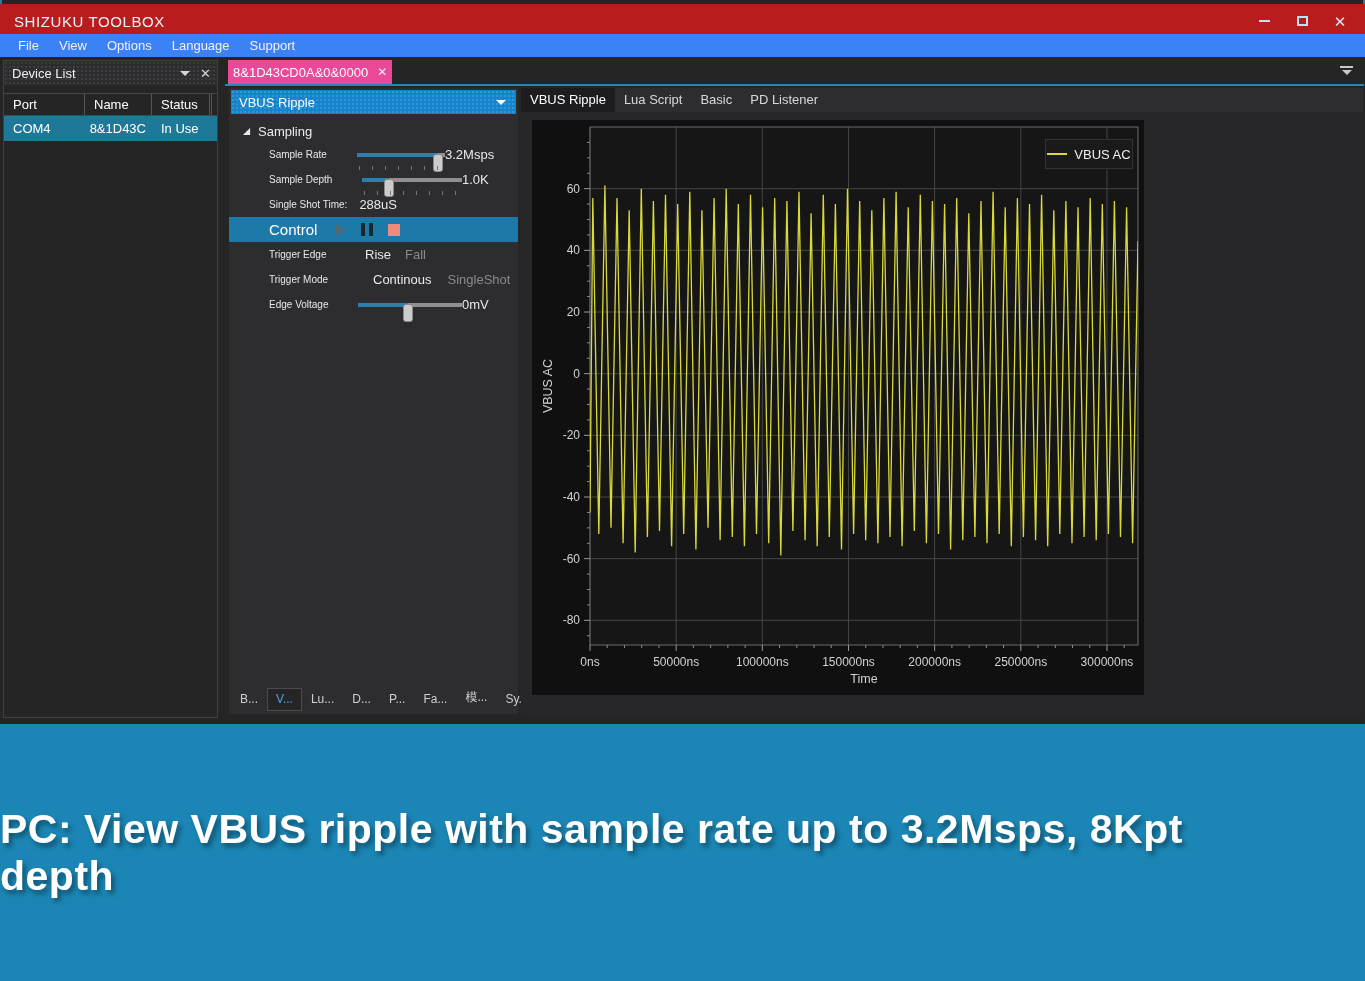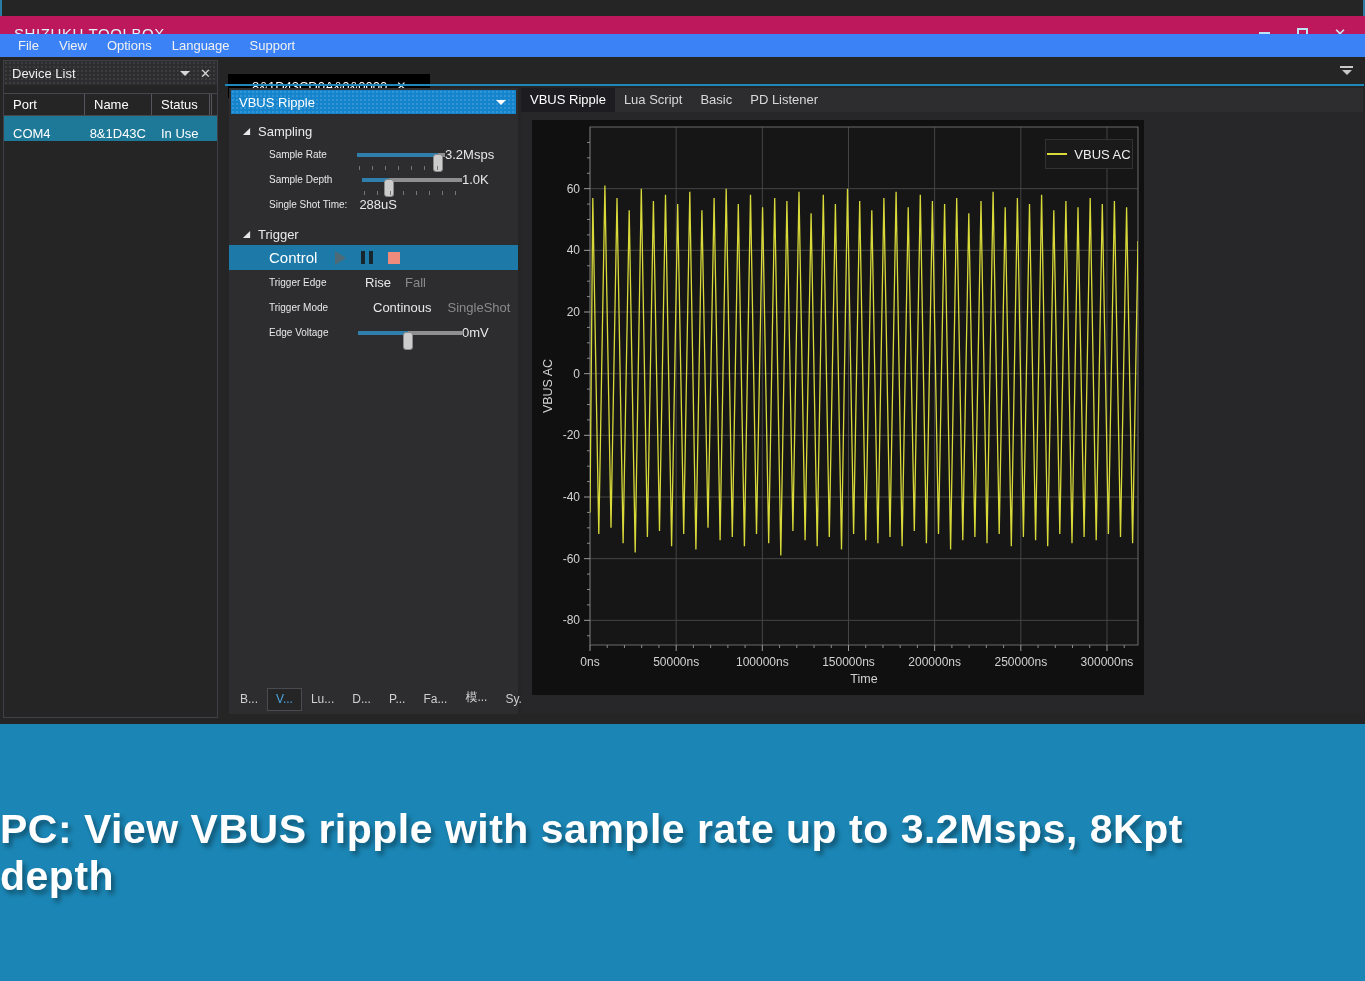--- a/index.html
+++ b/index.html
@@ -3,21 +3,21 @@
 <meta charset="utf-8">
 <style>
   * { margin:0; padding:0; box-sizing:border-box; }
   html,body { width:1365px; height:981px; overflow:hidden; background:#1b86b5;
               font-family:"Liberation Sans", sans-serif; }
 
   
   .app { position:absolute; left:0; top:0; width:1365px; height:724px;
          background:#252526; border-left:2px solid #2a7ca5; border-right:2px solid #2a7ca5;
          border-bottom:2px solid #2a7ca5; }
-  .titlebar { position:absolute; left:-2px; top:16px; width:1365px; height:34px; background:#be185d;
+  .titlebar { position:absolute; left:-2px; top:4px; width:1365px; height:34px; background:#b91c1c;
               display:flex; align-items:center; }
   .title-text { color:#e3f2fa; font-size:15px; letter-spacing:.6px; padding-left:14px; }
   .win-controls { position:absolute; right:6px; top:0; height:34px; display:flex; align-items:center; }
   .win-btn { width:38px; height:34px; display:flex; align-items:center; justify-content:center; }
   .glyph-min { width:11px; height:2px; background:#bfe2f2; }
   .glyph-max { width:11px; height:10px; border:2px solid #bfe2f2; }
   .glyph-close { color:#cfe9f5; font-size:15px; line-height:1; }
 
   .menubar { position:absolute; left:-2px; top:34px; width:1365px; height:23px; background:#3b82f6;
              display:flex; align-items:center; padding-left:8px; }
@@ -33,27 +33,27 @@
         background-size:4px 4px; display:flex; align-items:center; padding:0 6px 0 8px; }
   .panel-title-text { color:#efefef; font-size:13px; flex:1; }
   .chev-down { width:0; height:0; border-left:5px solid transparent; border-right:5px solid transparent;
                border-top:5px solid #d6d6d6; margin-right:10px; }
   .x-icon { color:#d6d6d6; font-size:13px; }
   .dev-table-head { display:flex; height:23px; border-top:1px solid #46464c; border-bottom:1px solid #46464c;
                     margin-top:8px; }
   .dev-th { color:#ffffff; font-size:13px; padding:3px 0 0 9px; border-right:1px solid #55565c; }
   .dev-th:last-child { border-right:3px double #55565c; }
   .col0 { width:81px; } .col1 { width:67px; } .col2 { width:60px; }
-  .dev-row { display:flex; height:25px; background:#1e7897; align-items:flex-end; }
+  .dev-row { display:flex; height:25px; background:#1e7897; align-items:center; }
   .dev-td { color:#ffffff; font-size:13px; padding-left:9px; }
   .dev-td.name { text-align:right; padding-right:6px; padding-left:0; }
 
   
-  .doc-tab { position:absolute; left:228px; top:17px; height:24px; background:#000000;
-             display:flex; align-items:center; padding:0 24px; }
+  .doc-tab { position:absolute; left:228px; top:3px; height:24px; background:#ec4899;
+             display:flex; align-items:center; padding:0 5px; }
   .doc-tab-label { color:#ffffff; font-size:13px; }
   .doc-tab-close { color:#e8f4fa; font-size:12px; margin-left:9px; }
   .doc-underline { position:absolute; left:225px; top:27px; right:1px; height:2px; background:#1d88ba; }
   .winlist-icon { position:absolute; width:13px; height:11px; }
   .winlist-icon .bar { width:13px; height:2px; background:#c8c8c8; }
   .winlist-icon .tri { width:0; height:0; border-left:5px solid transparent; border-right:5px solid transparent;
                        border-top:5px solid #c8c8c8; margin:2px auto 0; }
   .wl-doc { right:12px; top:9px; }
   .wl-chart { right:18px; top:39px; }
 
@@ -218,26 +218,20 @@
           <div class="ticks"></div>
         </div>
         <span class="pvalue">1.0K</span>
       </div>
 
       <div class="prow">
         <span class="plabel">Single Shot Time:</span>
         <span class="pvalue" style="margin-left:12px">288uS</span>
       </div>
 
-      <div class="group-row">
-        <svg class="expander" viewBox="0 0 10 10">
-            <polygon points="9,1 9,9 1,9" fill="#e8e8e8"></polygon>
-          </svg>
-        <span class="group-label">Trigger</span>
-      </div>
 
       <div class="control-row">
         <span class="ctl-label">Control</span>
         <span class="play-icon"></span>
         <span class="pause-icon">
             <i></i>
             <i></i>
           </span>
         <span class="stop-icon"></span>
       </div>

